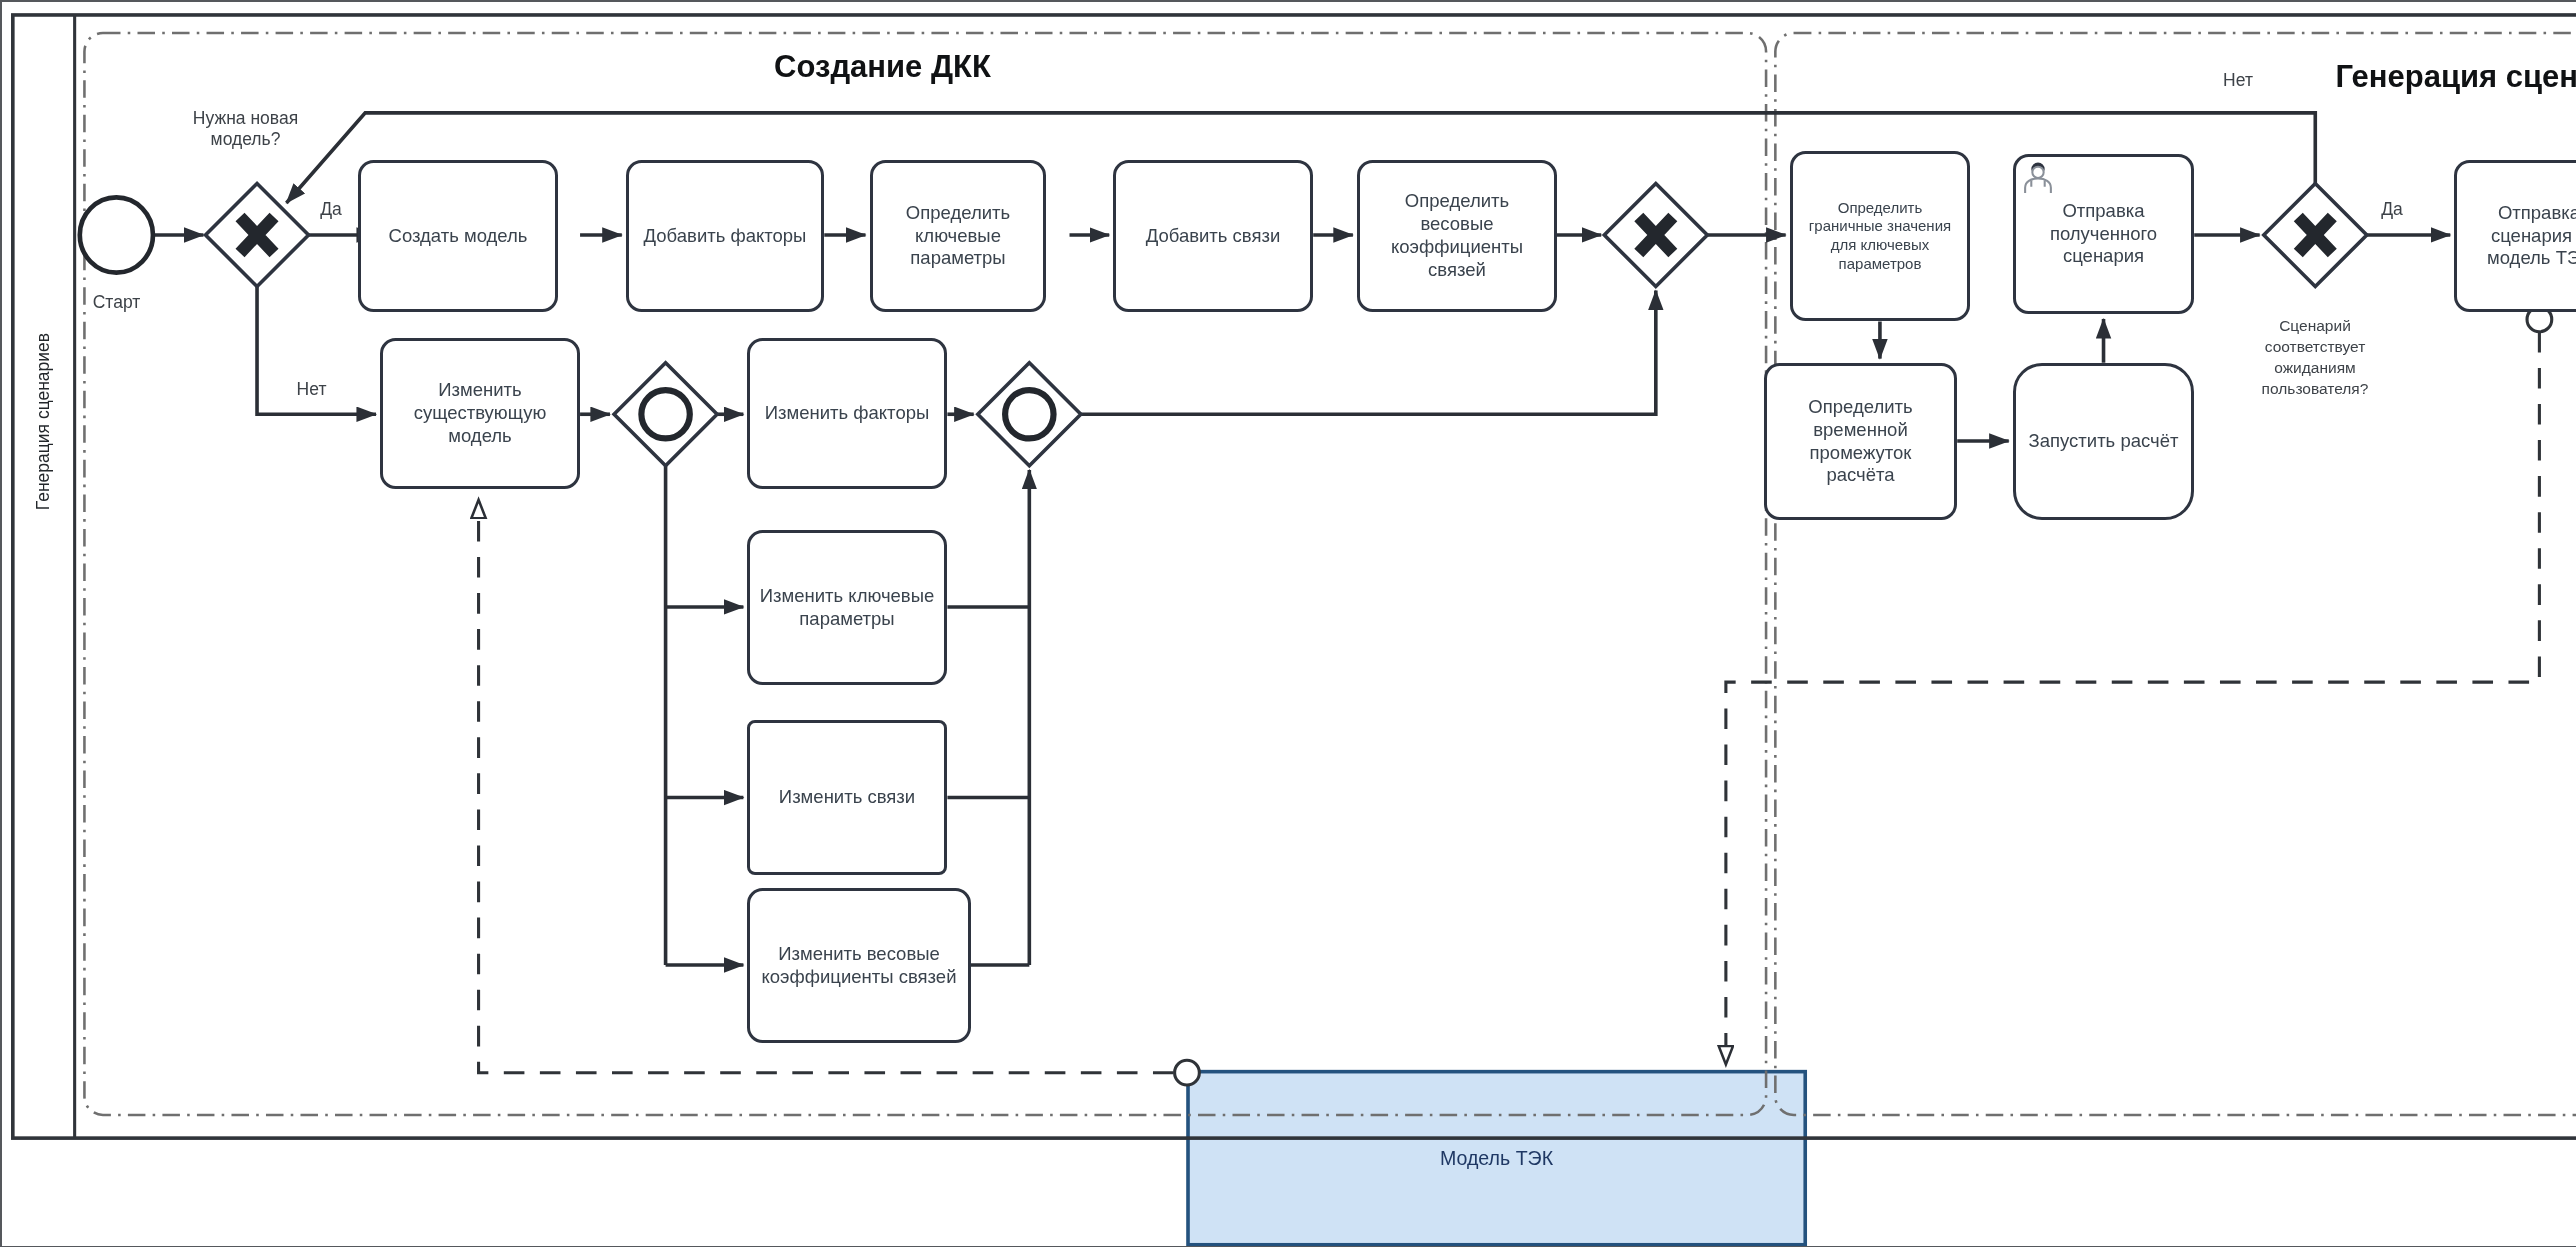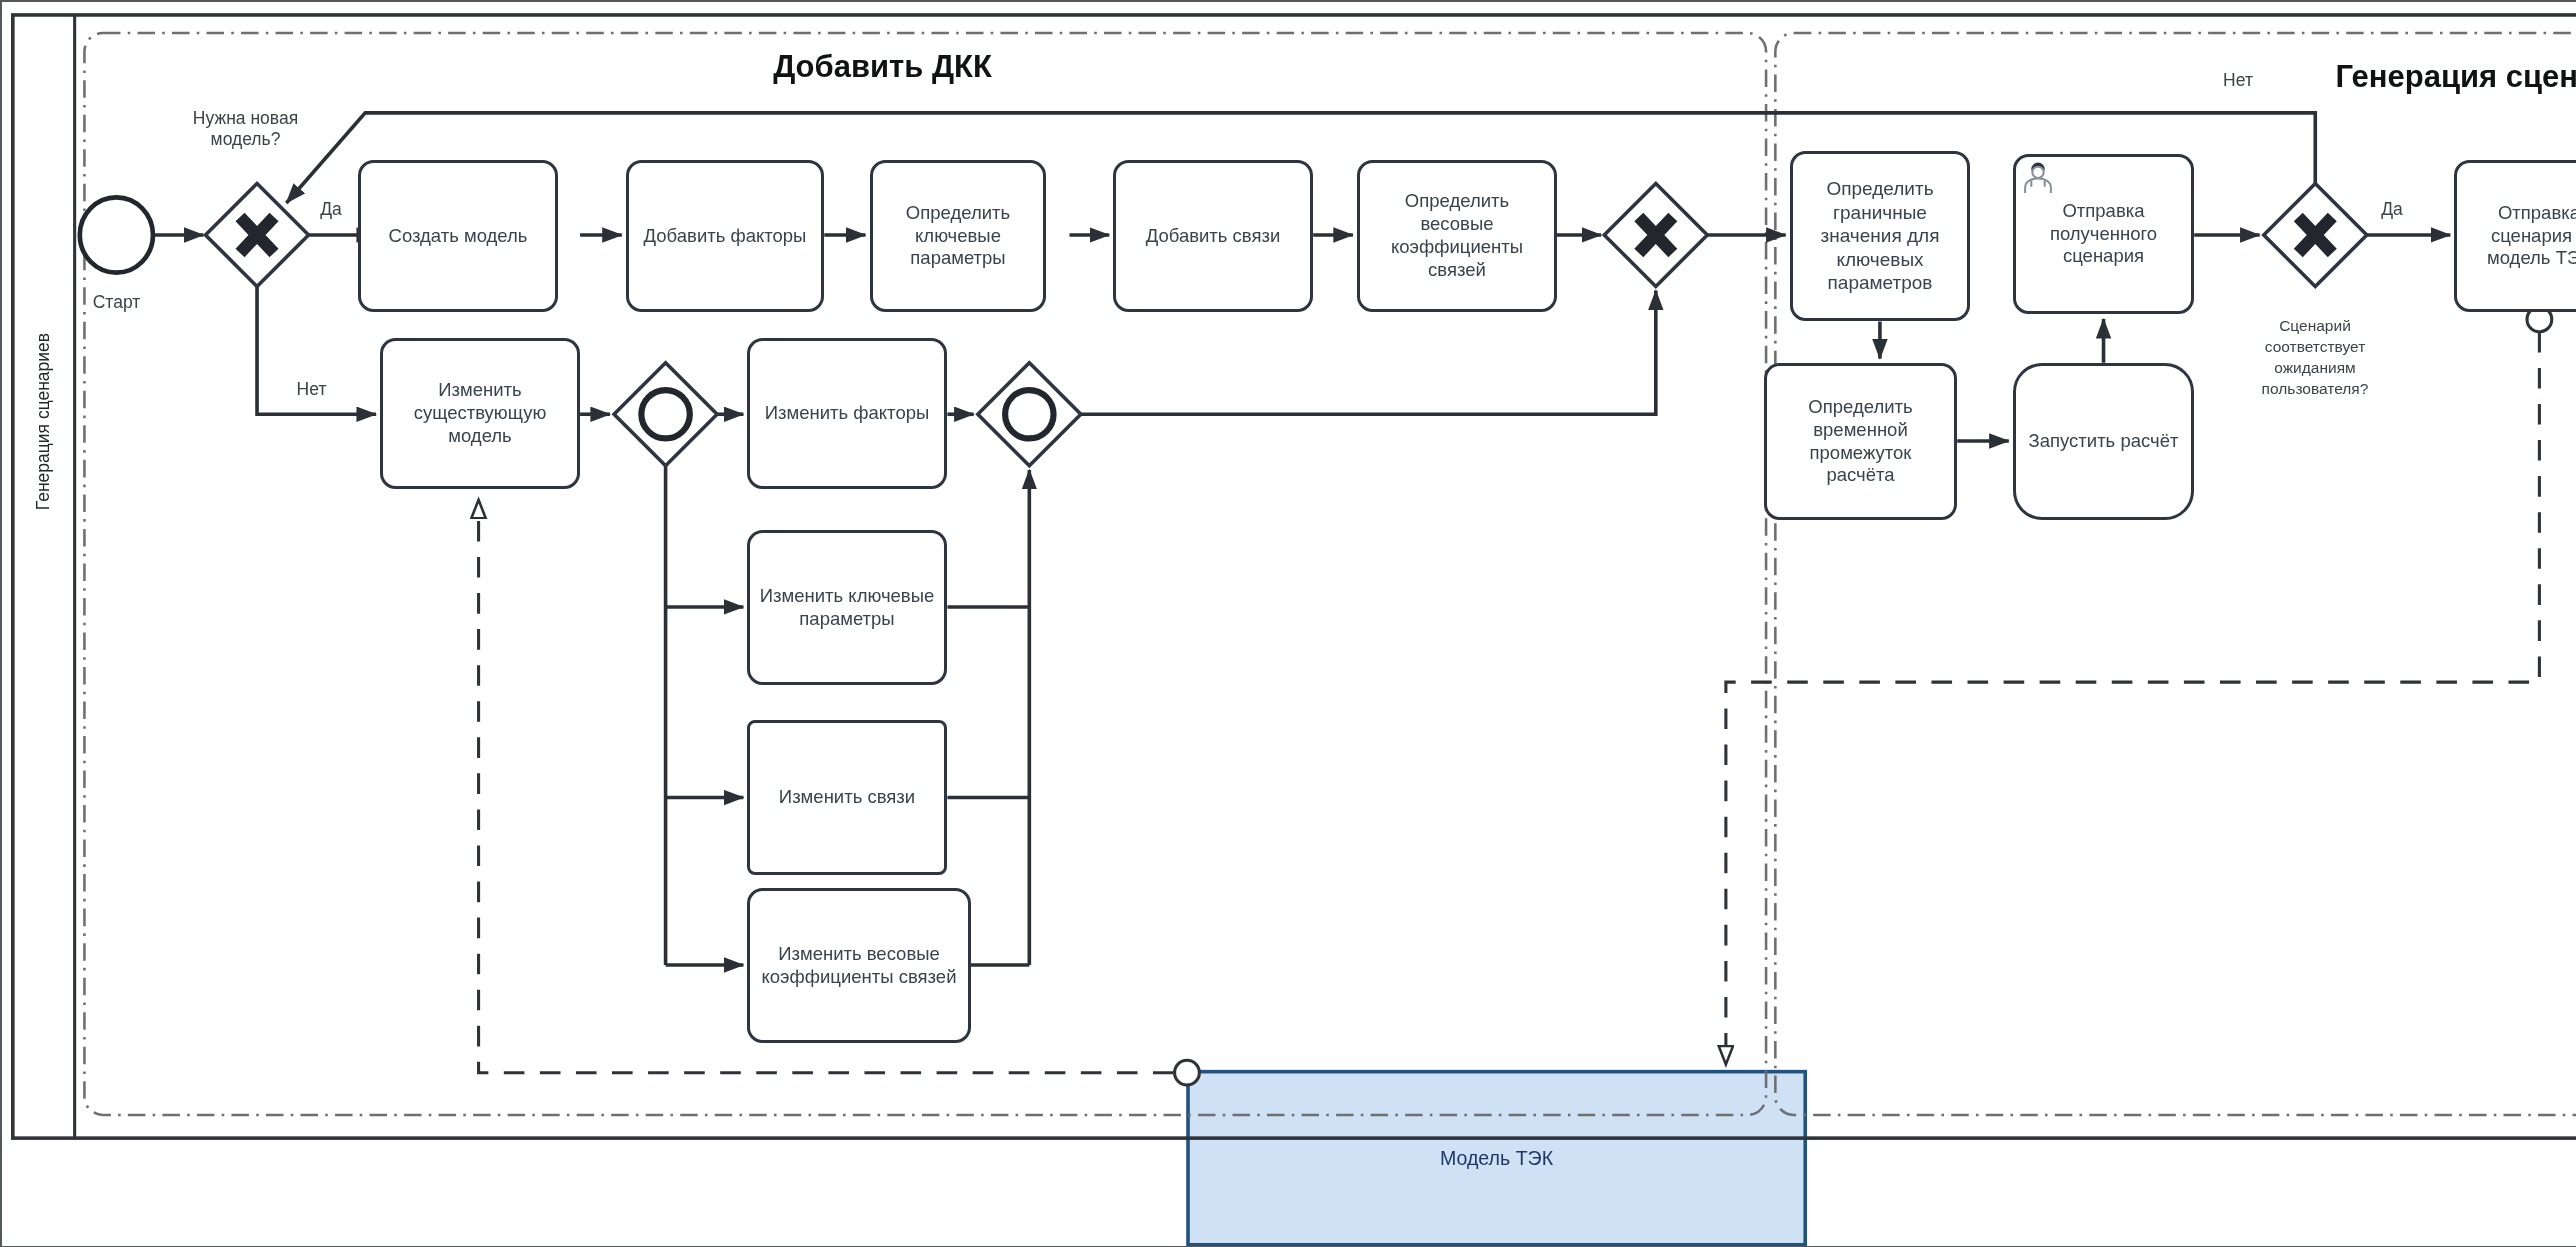--- a/index.html
+++ b/index.html
@@ -113,21 +113,21 @@
       <polygon points="1288,700 1388,800 1288,900 1188,800" fill="#ffffff" stroke="#2e3440" stroke-width="7"></polygon>
       <circle cx="1288" cy="800" r="47" fill="none" stroke="#23272d" stroke-width="12"></circle>
     </g>
     <g>
       <polygon points="1994,700 2094,800 1994,900 1894,800" fill="#ffffff" stroke="#2e3440" stroke-width="7"></polygon>
       <circle cx="1994" cy="800" r="47" fill="none" stroke="#23272d" stroke-width="12"></circle>
     </g>
   </svg>
 
   <div class="lane-label">Генерация сценариев</div>
-  <div class="group-title" style="left:623px;top:47px;width:515px;">Добавить ДКК</div>
+  <div class="group-title" style="left:623px;top:47px;width:515px;">Создание ДКК</div>
   <div class="group-title" style="left:2243px;top:57px;width:515px;">Генерация сценариев</div>
 
   <div class="lbl" style="left:63px;top:290px;width:103px;">Старт</div>
 
   <div class="lbl" style="left:156px;top:106px;width:175px;">Нужна новая модель?</div>
   <div class="lbl" style="left:303px;top:197px;width:52px;">Да</div>
   <div class="lbl" style="left:281px;top:377px;width:57px;">Нет</div>
   <div class="lbl" style="left:2195px;top:68px;width:82px;">Нет</div>
   <div class="lbl" style="left:2364px;top:197px;width:52px;">Да</div>
   <div class="q-label" style="left:2251px;top:314px;width:124px;">Сценарий соответствует ожиданиям пользователя?</div>
@@ -141,21 +141,21 @@
   <div class="task" style="left:868px;top:158px;width:176px;height:152px;">
     <span>Определить ключевые параметры</span>
   </div>
   <div class="task" style="left:1111px;top:158px;width:200px;height:152px;">
     <span>Добавить связи</span>
   </div>
   <div class="task" style="left:1355px;top:158px;width:200px;height:152px;">
     <span>Определить весовые коэффициенты связей</span>
   </div>
 
-  <div class="task" style="left:1788px;top:149px;width:180px;height:170px;font-size:19px;">
+  <div class="task" style="left:1788px;top:149px;width:180px;height:170px;font-size:15px;">
     <span>Определить граничные значения для ключевых параметров</span>
   </div>
   <div class="task" style="left:2011px;top:152px;width:181px;height:160px;">
     <svg class="user-icon" width="34" height="34" viewBox="0 0 66 66">
       <path d="M20,16 a13,13 0 0 1 26,0 l-2,6 a11,11 0 0 0 -22,0 Z" fill="#2e3440"></path>
       <circle cx="33" cy="22" r="11" fill="#ffffff" stroke="#8a9099" stroke-width="4"></circle>
       <path d="M8,62 V52 C8,40 19,34 33,34 C47,34 58,40 58,52 V62" fill="none" stroke="#8a9099" stroke-width="4"></path>
       <path d="M20,38 V50 M46,38 V50" stroke="#8a9099" stroke-width="4"></path>
     </svg>
     <span>Отправка полученного сценария</span>

